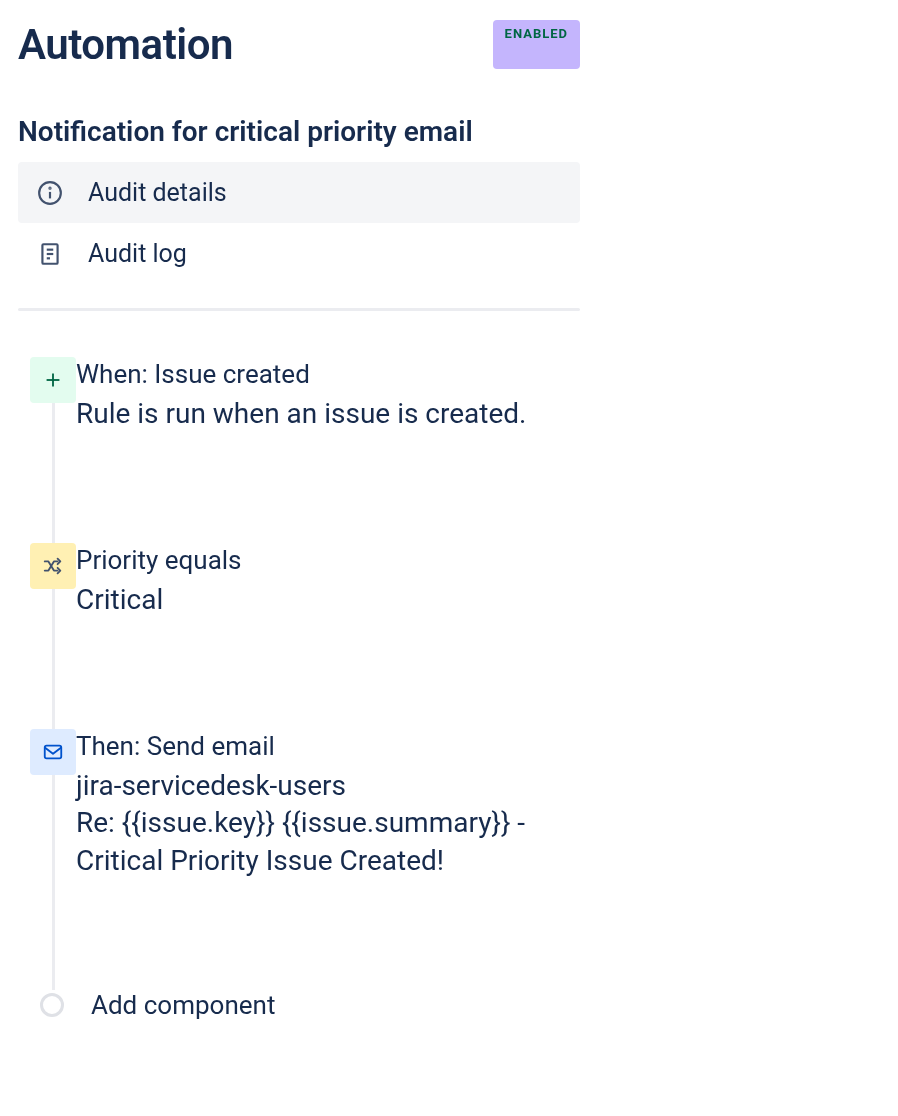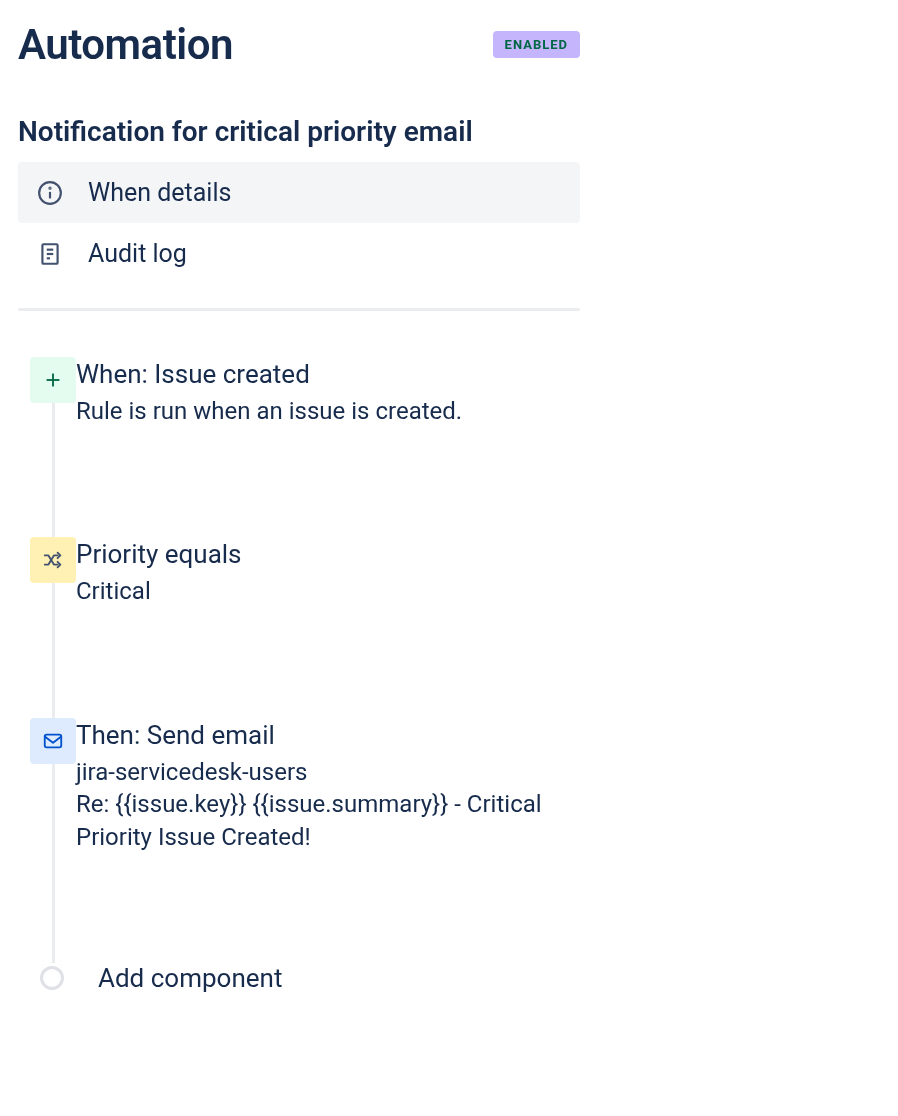--- a/index.html
+++ b/index.html
@@ -6,21 +6,20 @@
   html, body {
     width: 898px;
     height: 1116px;
     background: #ffffff;
     font-family: -apple-system, BlinkMacSystemFont, "Segoe UI", Roboto, "Helvetica Neue", Arial, sans-serif;
     color: #172B4D;
   }
   .page { padding: 20px 18px 20px 18px; width: 598px; }
   .header-row {
     display: flex;
-    align-items: center;
     justify-content: space-between;
     margin-bottom: 46px;
   }
   .page-title {
     font-size: 42px;
     font-weight: 600;
     letter-spacing: -0.5px;
     color: #172B4D;
   }
   .status-badge {
@@ -83,29 +82,29 @@
   .step-icon-box.blue { background: #DEEBFF; color: #0052CC; }
   .step-icon-box svg { width: 22px; height: 22px; }
   .step-body { flex: 1; padding-top: 2px; }
   .step-title {
     font-size: 26px;
     font-weight: 400;
     color: #172B4D;
     margin-bottom: 6px;
   }
   .step-desc {
-    font-size: 24px;
+    font-size: 28px;
     color: #172B4D;
     line-height: 1.35;
   }
 
   .add-step {
     position: relative;
     display: flex;
-    gap: 34px;
+    gap: 27px;
     align-items: center;
     cursor: pointer;
     z-index: 1;
   }
   .add-circle {
     position: relative;
     left: 10px;
     width: 24px; height: 24px;
     border: 3px solid #DFE1E6;
     border-radius: 50%;
@@ -132,21 +131,21 @@
 
   <div class="nav-pills">
     <div class="nav-item active">
       <span class="nav-icon">
         <svg viewBox="0 0 24 24" stroke-width="2">
           <circle cx="12" cy="12" r="10"></circle>
           <line x1="12" y1="11" x2="12" y2="17"></line>
           <circle cx="12" cy="7.5" r="0.5" fill="#42526E"></circle>
         </svg>
       </span>
-      <span>When details</span>
+      <span>Audit details</span>
     </div>
     <div class="nav-item">
       <span class="nav-icon">
         <svg viewBox="0 0 24 24" stroke-width="2">
           <rect x="5" y="3" width="14" height="18" rx="1"></rect>
           <line x1="9" y1="8" x2="15" y2="8"></line>
           <line x1="9" y1="12" x2="15" y2="12"></line>
           <line x1="9" y1="16" x2="12" y2="16"></line>
         </svg>
       </span>

